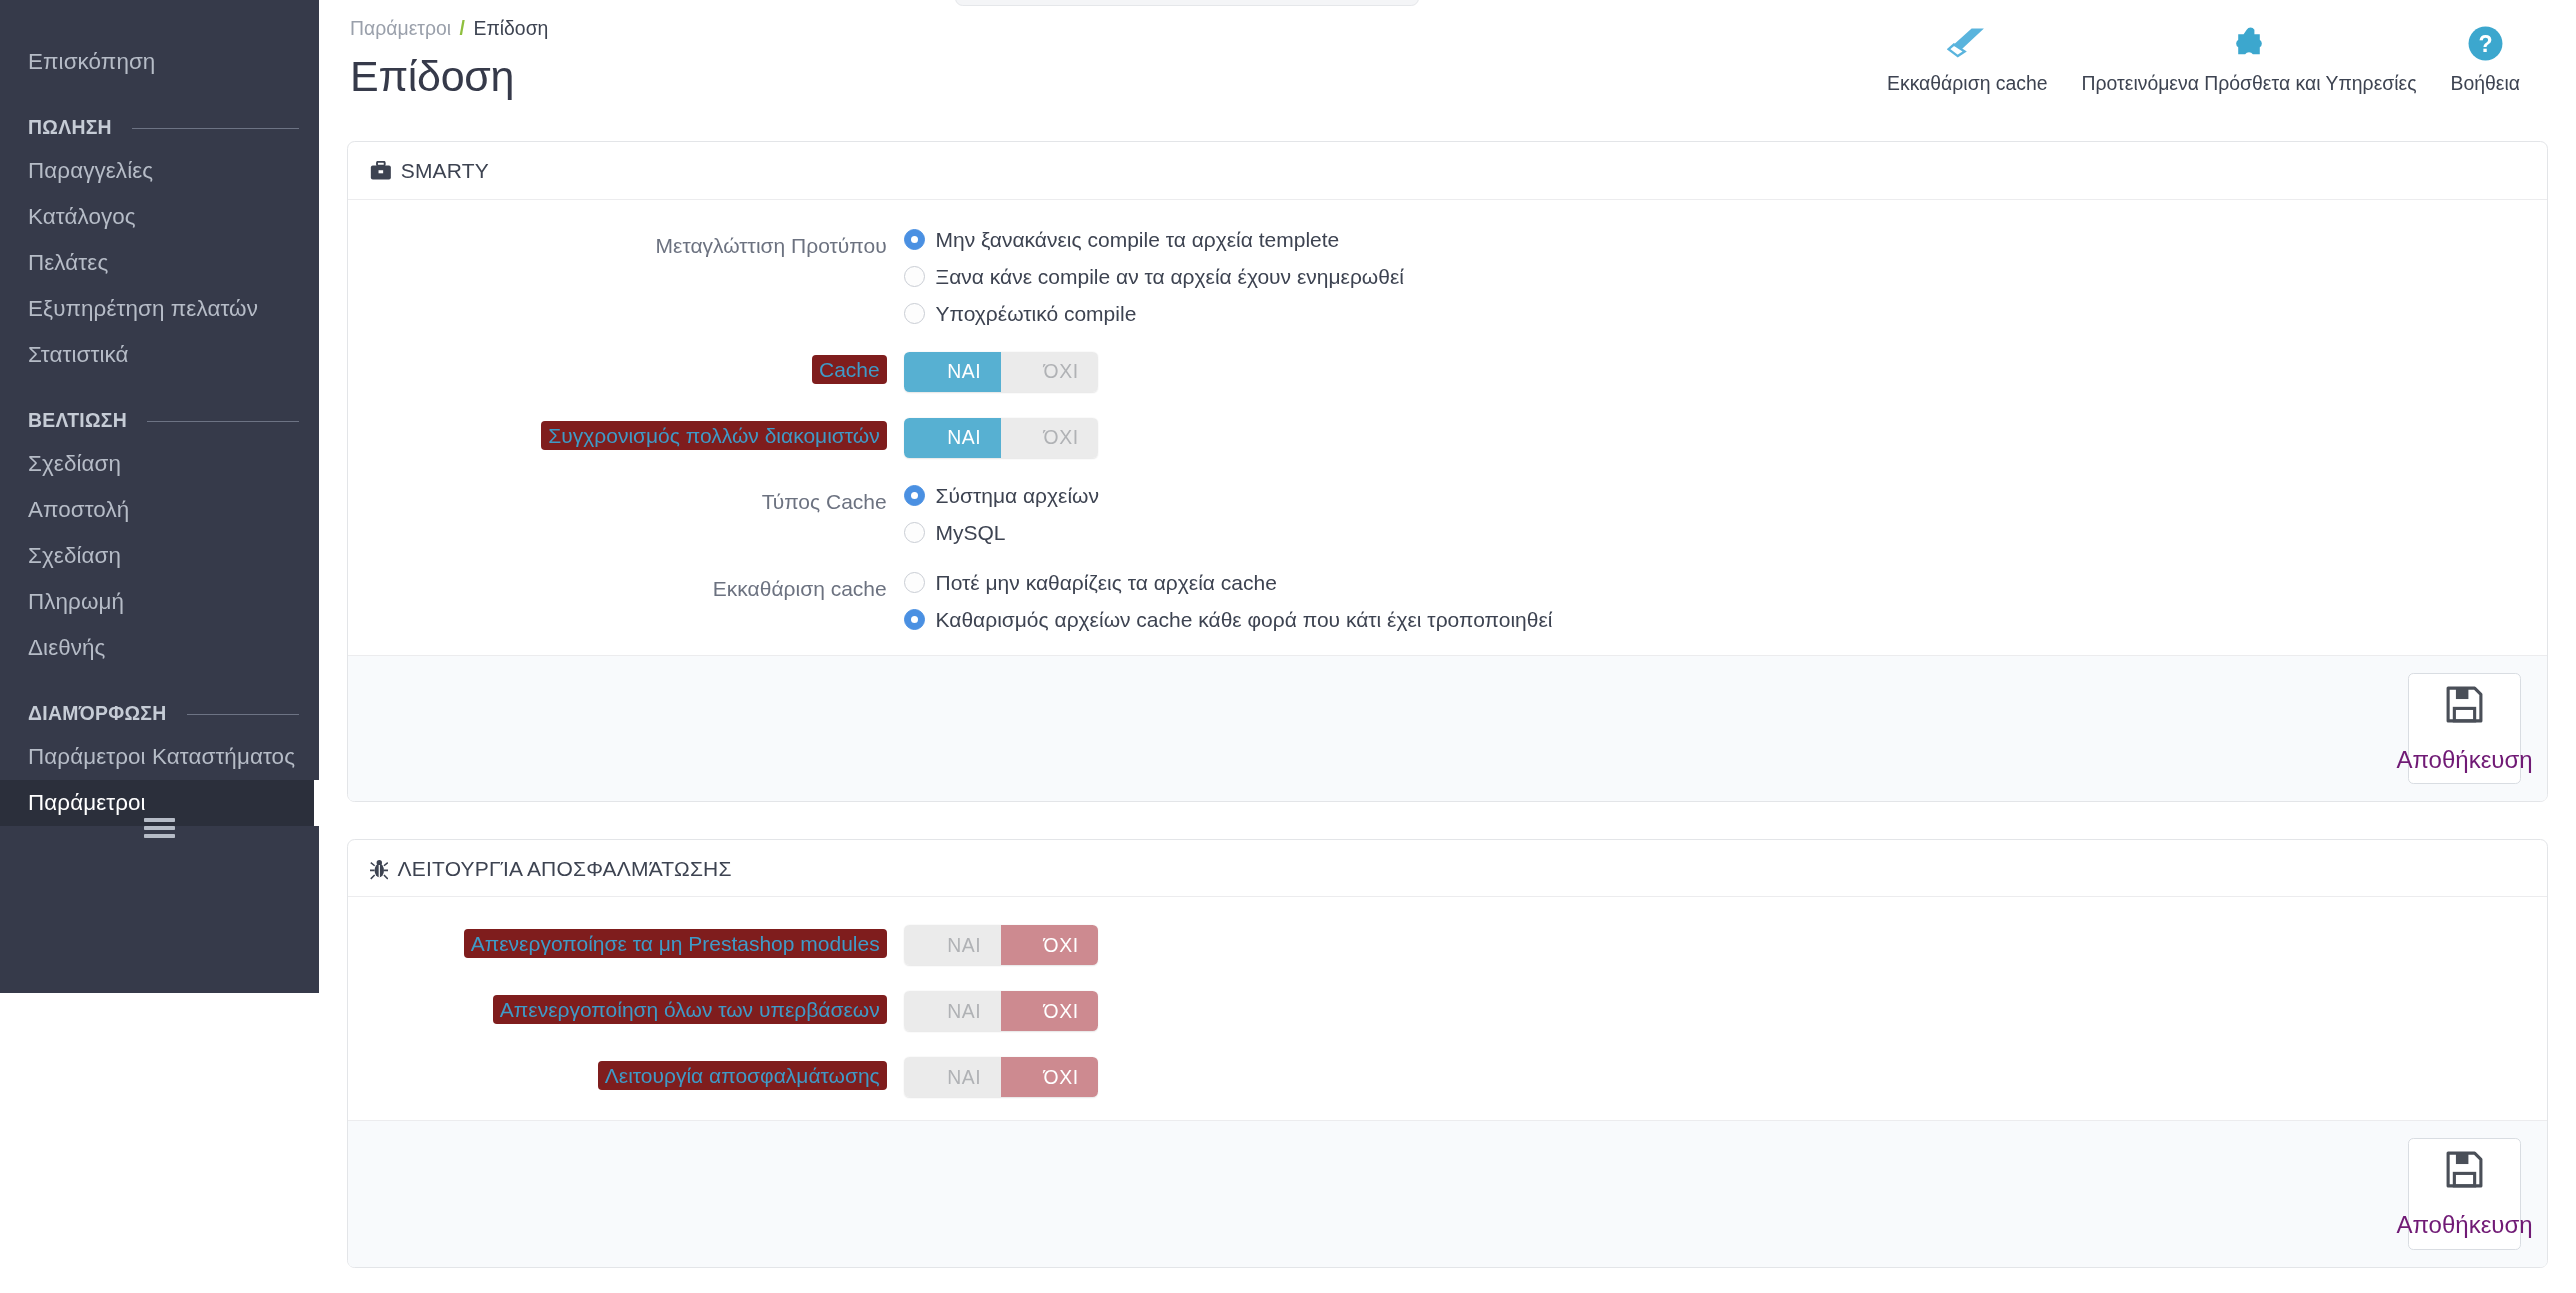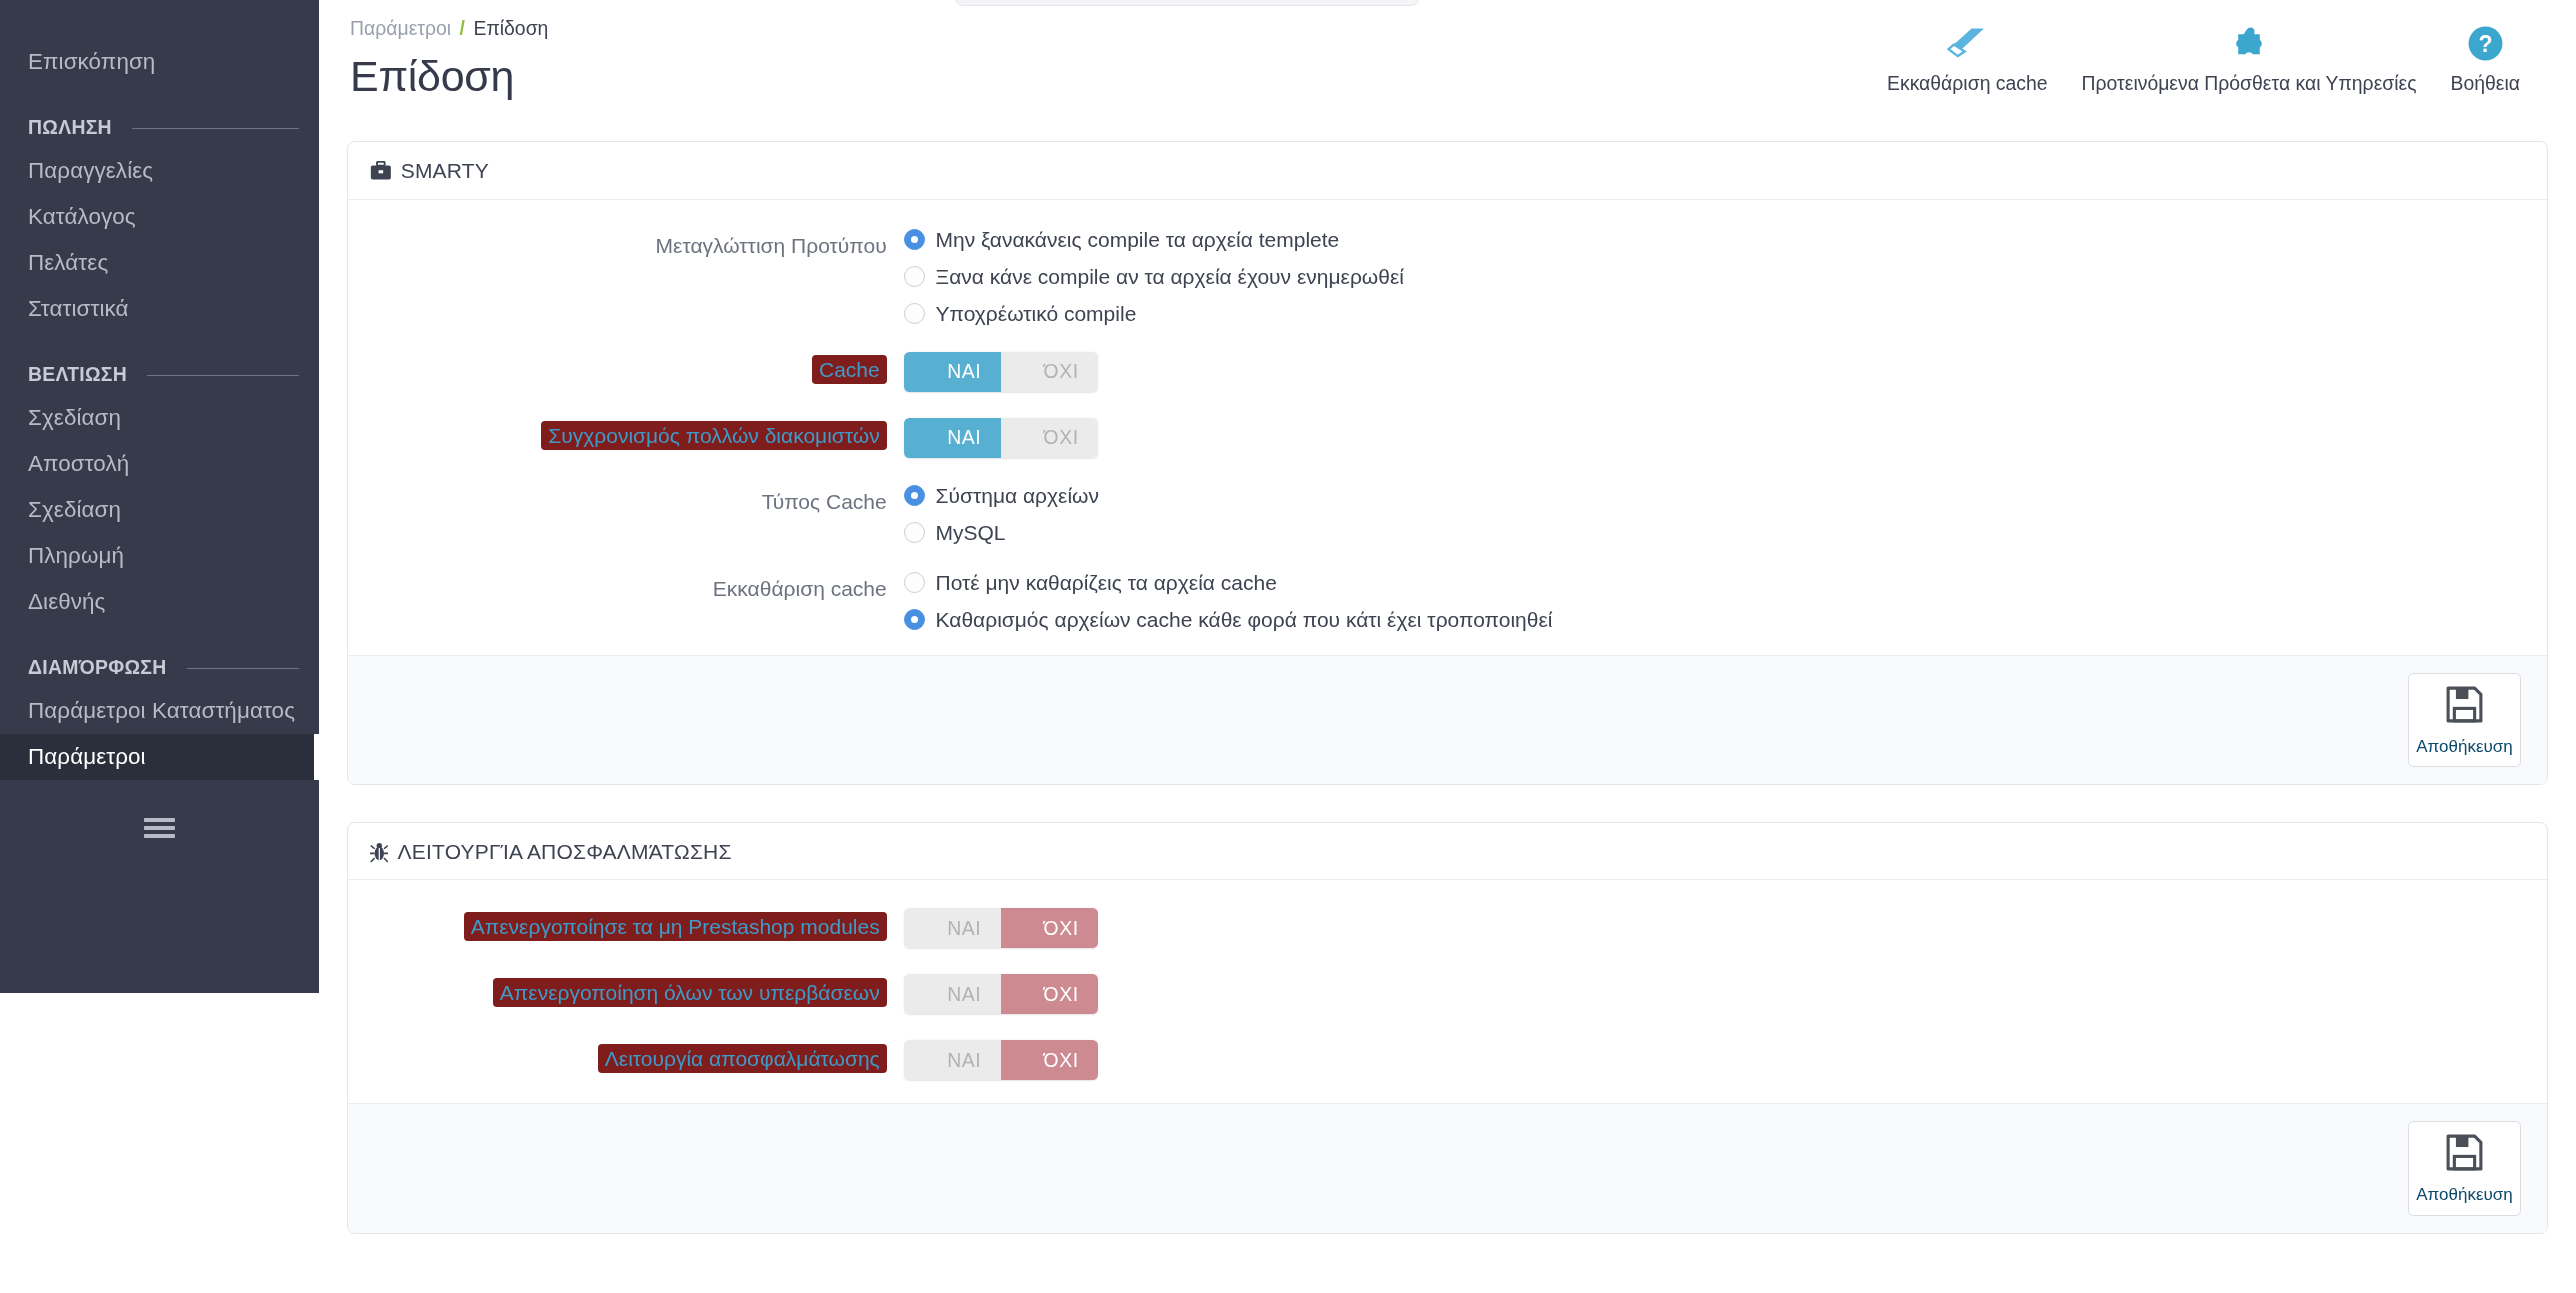--- a/index.html
+++ b/index.html
@@ -180,40 +180,41 @@
   
   .save-btn {
     width: 113px; min-height: 84px;
     border: 1.5px solid #d9dde2; border-radius: 5.4px;
     background: #ffffff;
     display: flex; flex-direction: column;
     align-items: center; justify-content: center;
     cursor: pointer; padding: 10.8px 6.2px 9.3px 6.2px;
   }
   .save-btn .sb-label {
-    margin-top: 10px; font-size: 17px; color: #0c4a6e; white-space: nowrap;
+    margin-top: 19px; font-size: 24px; color: #701a75; white-space: nowrap;
   }
 </style>
 </head>
 <body>
 
 <div class="app">
 
   <nav class="sidebar">
     <div class="nav-item">
       <span>Επισκόπηση</span>
     </div>
 
     <div class="nav-section">
       <span class="nav-section-label">ΠΩΛΗΣΗ</span>
       <span class="nav-section-rule"></span>
     </div>
     <div class="nav-item"><span>Παραγγελίες</span></div>
     <div class="nav-item"><span>Κατάλογος</span></div>
     <div class="nav-item"><span>Πελάτες</span></div>
+    <div class="nav-item"><span>Εξυπηρέτηση πελατών</span></div>
     <div class="nav-item"><span>Στατιστικά</span></div>
 
     <div class="nav-section">
       <span class="nav-section-label">ΒΕΛΤΙΩΣΗ</span>
       <span class="nav-section-rule"></span>
     </div>
     <div class="nav-item"><span>Σχεδίαση</span></div>
     <div class="nav-item"><span>Αποστολή</span></div>
     <div class="nav-item"><span>Σχεδίαση</span></div>
     <div class="nav-item"><span>Πληρωμή</span></div>

